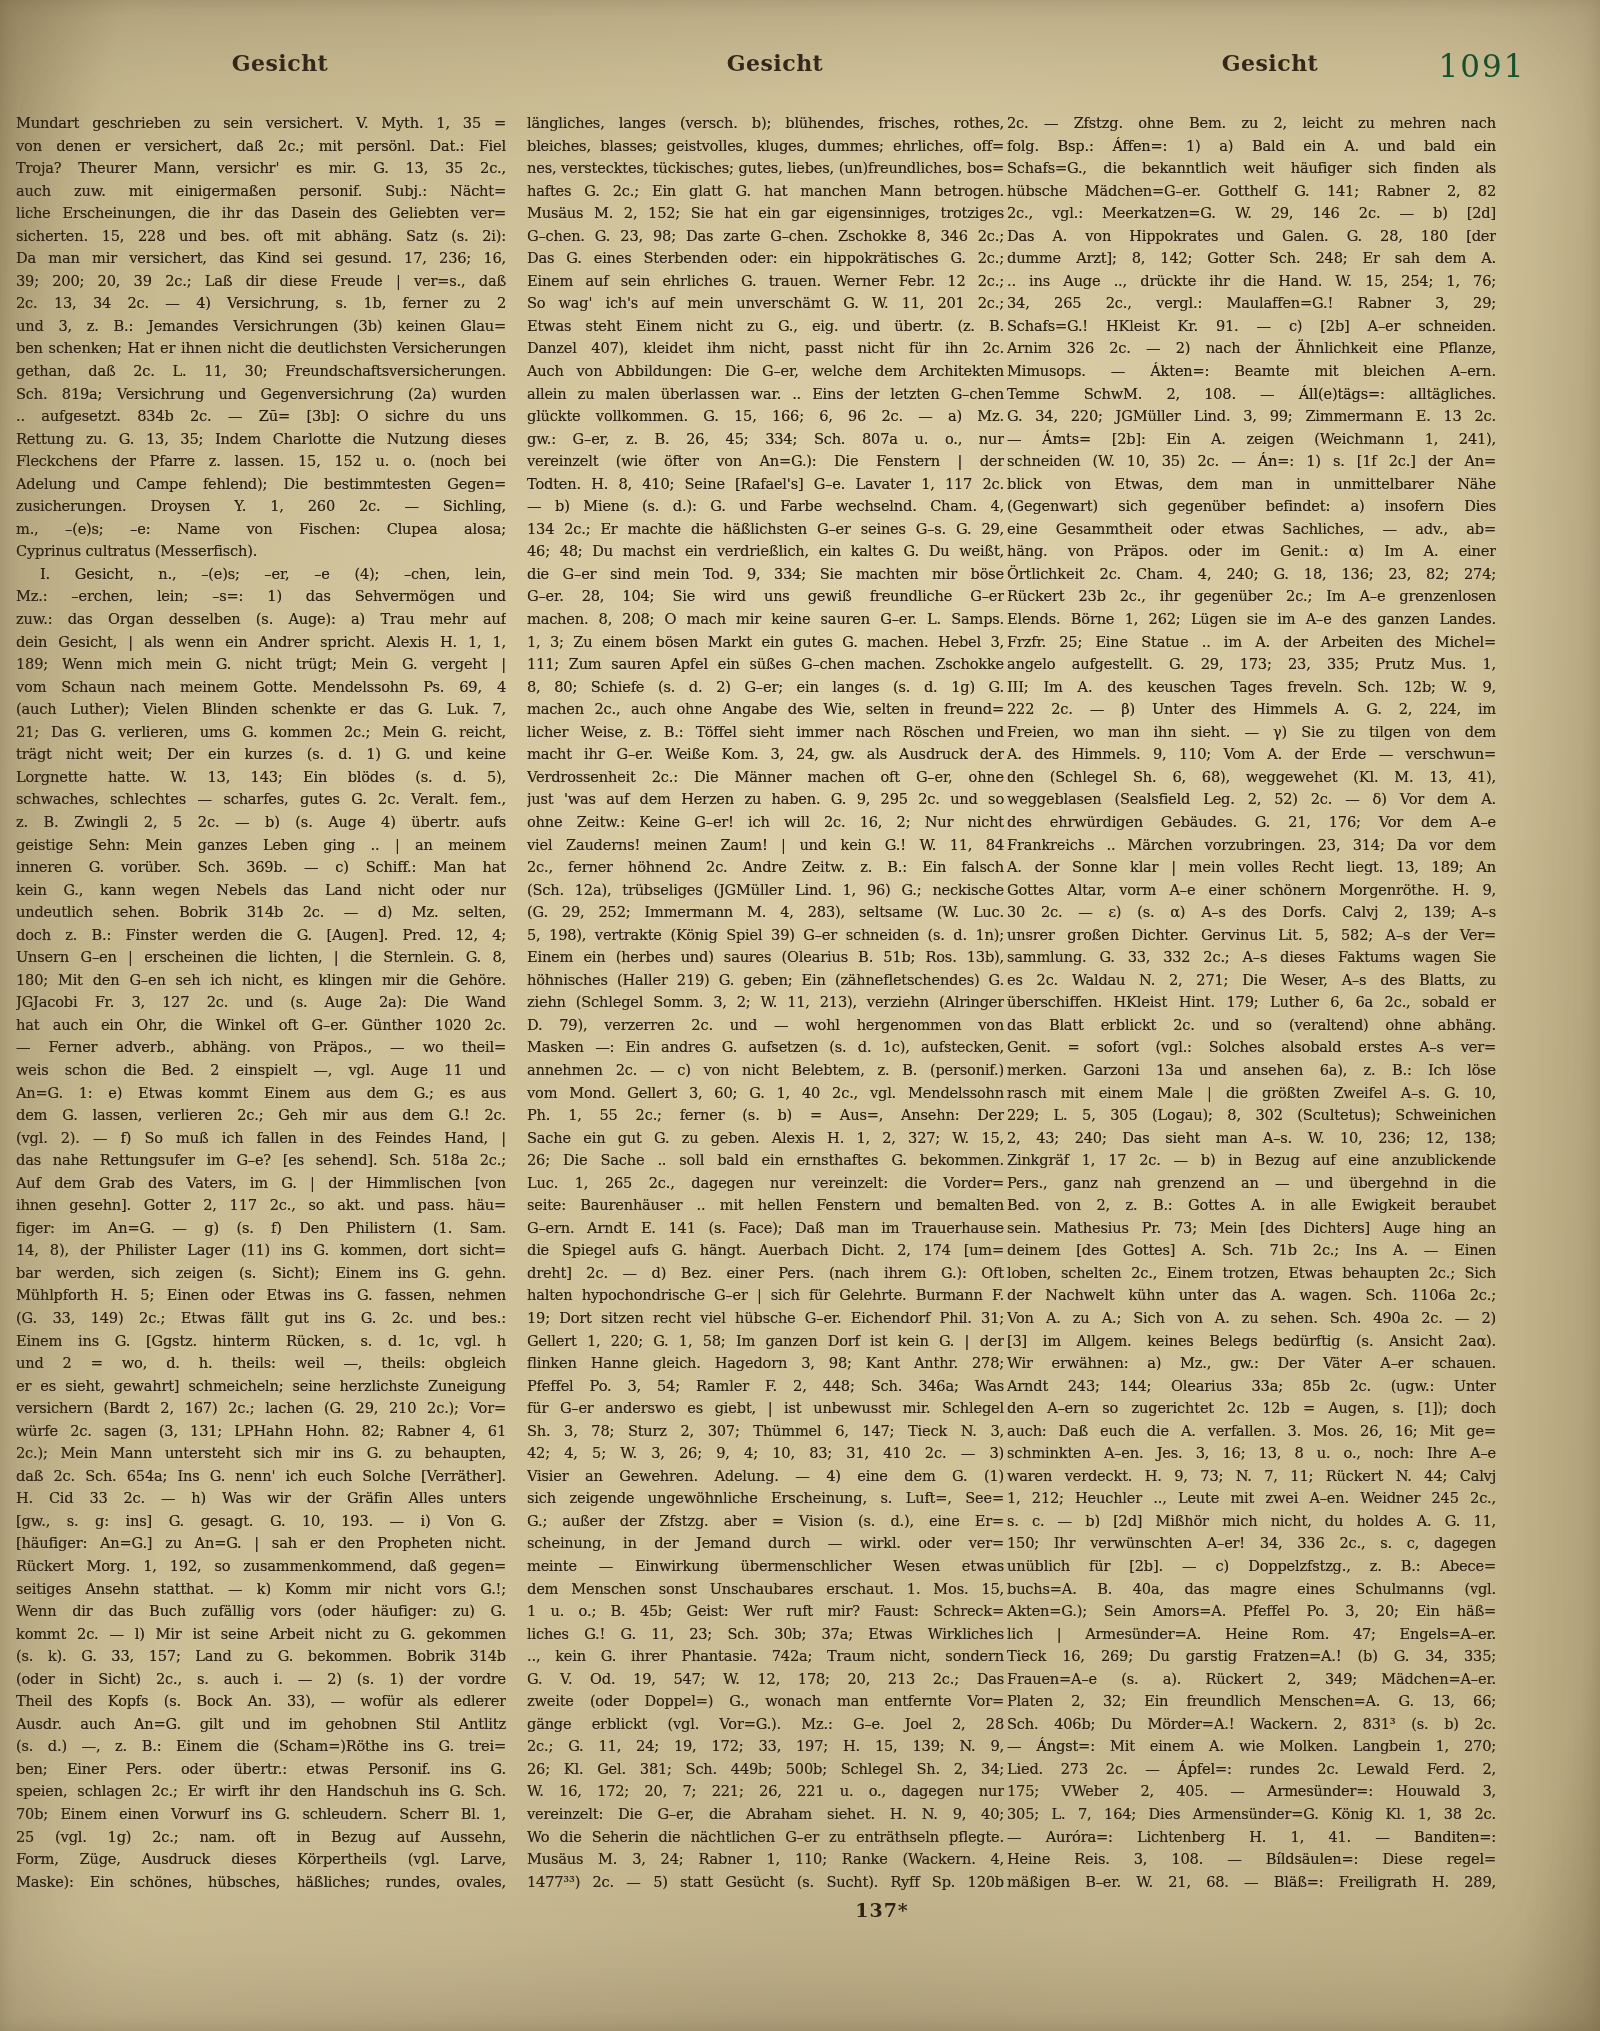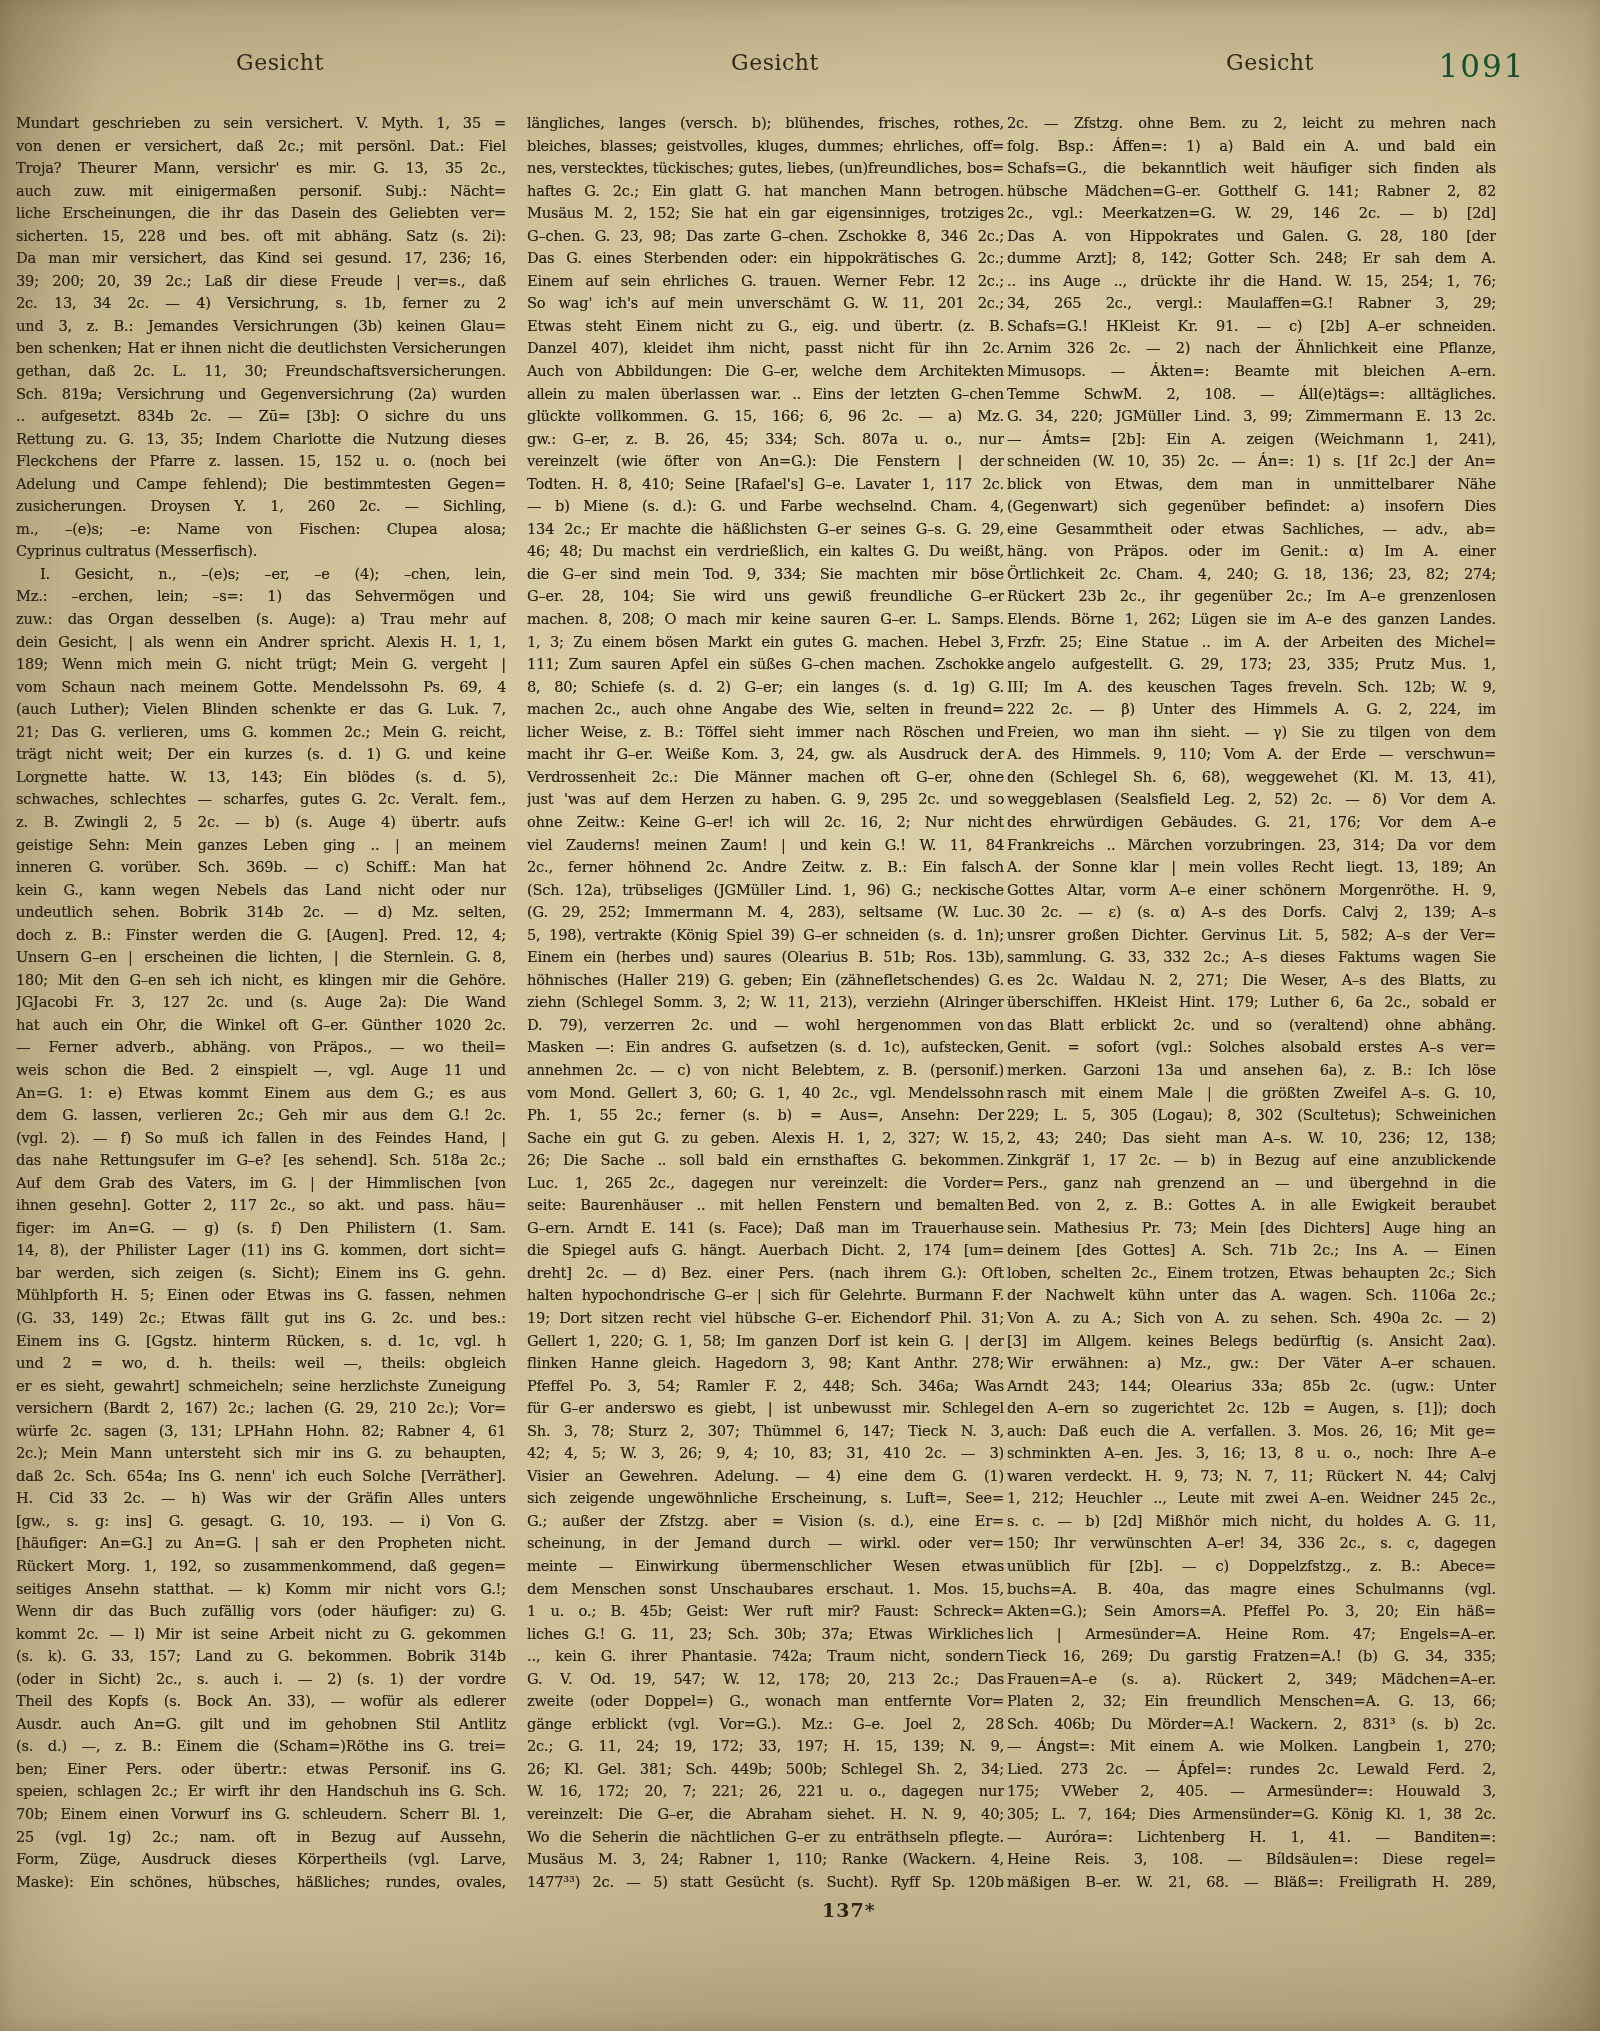--- a/index.html
+++ b/index.html
@@ -15,21 +15,21 @@
       radial-gradient(ellipse 1250px 950px at 54% 32%, rgba(255,248,218,0.30), rgba(255,248,218,0) 62%),
       radial-gradient(ellipse 1600px 1200px at 50% 105%, rgba(92,76,48,0.18), rgba(92,76,48,0) 55%),
       linear-gradient(104deg, #ab9c74 0%, #c6b88f 6%, #d2c49c 45%, #cfc198 75%, #c3b48b 95%, #a99a72 100%);
   }
   body::after{
     content:"";position:absolute;inset:0;pointer-events:none;
     box-shadow:inset 0 0 140px rgba(70,55,30,0.35), inset 0 0 18px rgba(70,55,30,0.18);
   }
   .running-head{
     position:absolute;top:50px;width:140px;text-align:center;
-    font-size:22px;font-weight:normal;letter-spacing:0.5px;color:#32281a;
+    font-size:22px;font-weight:bold;letter-spacing:0.5px;color:#32281a;
   }
   #head-1{left:210px;}
   #head-2{left:705px;}
   #head-3{left:1200px;}
   .page-number{
     position:absolute;top:48px;left:1432px;width:100px;
     font-size:31px;letter-spacing:2px;color:#14532d;text-align:center;
   }
   .col{position:absolute;top:112px;overflow:hidden;}
   #col-0{left:16px;width:490px;}
@@ -38,21 +38,21 @@
   .line{
     height:22.55px;line-height:22.55px;overflow:hidden;
     font-size:14.6px;letter-spacing:-0.2px;
     text-align:justify;text-align-last:justify;
     text-shadow:0 0 0.5px rgba(43,30,12,0.55);
   }
   .line b{font-weight:normal;color:#241b10;}
   .line.endline{text-align-last:left;}
   .line.indent{padding-left:24px;}
   .signature-mark{
-    position:absolute;left:822px;top:1899px;width:120px;text-align:left;
+    position:absolute;left:822px;top:1899px;width:120px;text-align:center;
     font-size:19px;font-weight:bold;letter-spacing:1px;color:#2e2416;
   }
 </style>
 </head>
 <body>
 
 <div class="running-head" id="head-1">Gesicht</div>
 <div class="running-head" id="head-2">Gesicht</div>
 <div class="running-head" id="head-3">Gesicht</div>
 <div class="page-number">1091</div>

